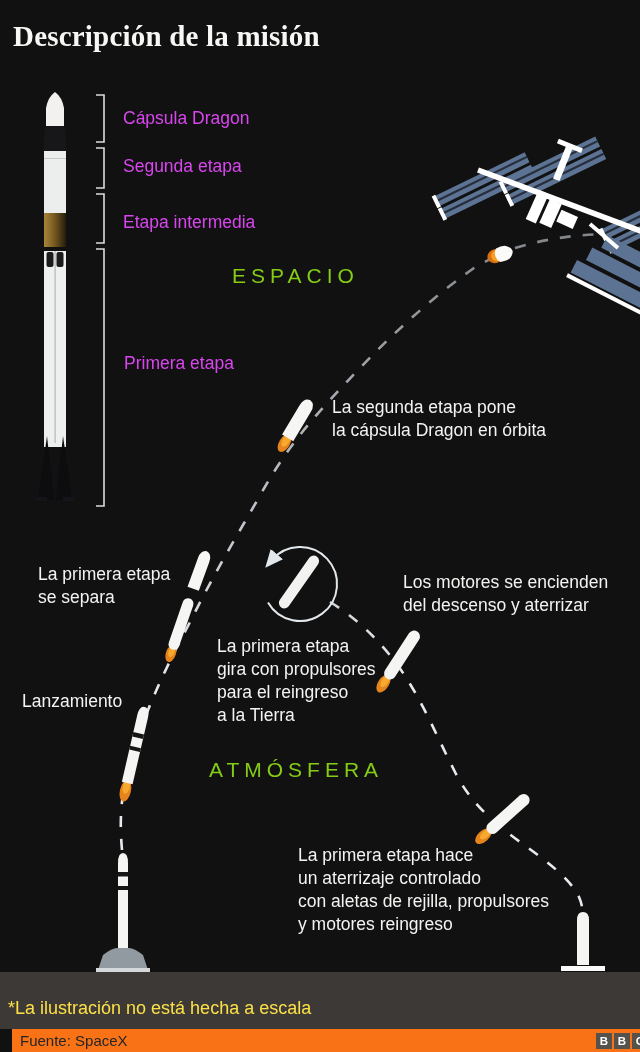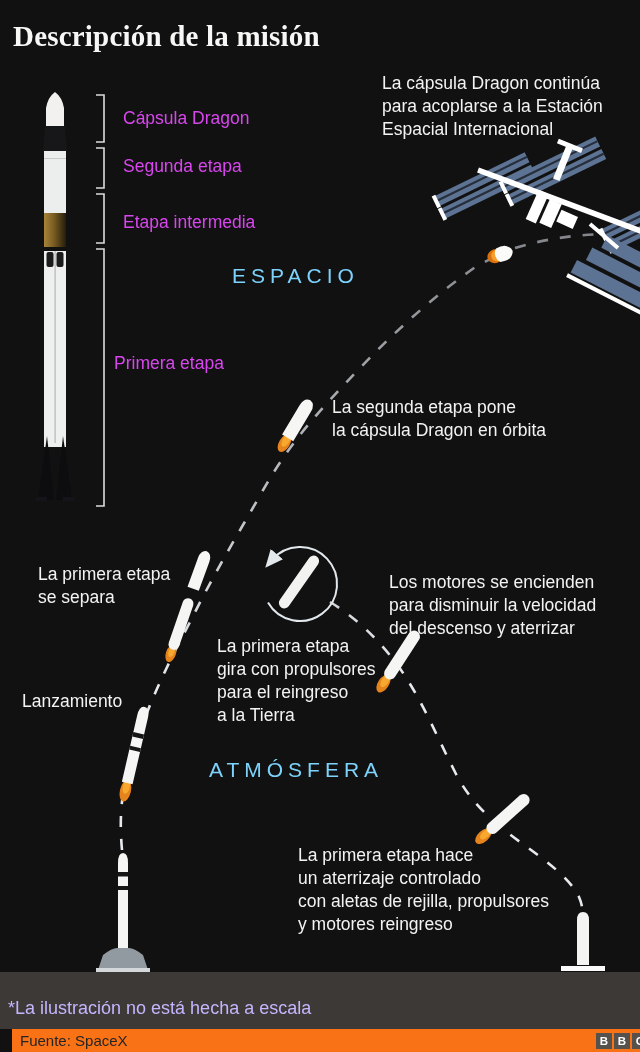--- a/index.html
+++ b/index.html
@@ -12,26 +12,26 @@
   }
   .abs{position:absolute;}
   #title{
     left:13px;top:20px;
     font-family:"Liberation Serif",serif;font-weight:700;
     font-size:29px;line-height:32px;color:#f7f7f5;letter-spacing:.2px;text-align:center;
   }
   .ann{color:#f3f4f2;font-size:17.5px;line-height:23px;font-weight:400;}
   .ann div{white-space:nowrap;}
   .zone{
-    color:#7dd3fc;font-size:21px;letter-spacing:5px;font-weight:400;white-space:nowrap;
+    color:#84cc16;font-size:21px;letter-spacing:5px;font-weight:400;white-space:nowrap;
   }
   .rlabel{color:#d946ef;font-size:17.5px;line-height:22px;white-space:nowrap;}
   #art{left:0;top:0;}
   #ground-band{left:0;top:972px;width:640px;height:57px;background:#3d3936;}
-  #footnote{left:8px;top:26px;color:#c4b5fd;font-size:18px;white-space:nowrap;}
+  #footnote{left:8px;top:26px;color:#fde047;font-size:18px;white-space:nowrap;}
   #footer{left:0;top:1029px;width:640px;height:23px;background:#f97316;
     display:flex;align-items:center;margin-left:12px;}
   #source{margin-left:8px;color:#252525;font-size:15px;}
   #bbc{margin-left:auto;margin-right:4px;display:flex;gap:2px;}
   .bbc-box{width:16px;height:16px;background:#55524d;color:#fff;
     font-weight:700;font-size:11.5px;display:flex;align-items:center;justify-content:center;}
 </style>
 </head>
 <body>
 
@@ -184,43 +184,37 @@
       <path d="M98,970 L103,955 Q112,948 117,948 L129,948 Q134,948 143,955 L148,970 Z" fill="#929aa1"></path>
       <rect x="96" y="968" width="54" height="6" fill="#d4d8db"></rect>
     </g>
   </svg>
 
   <div id="title" class="abs">Descripción de la misión</div>
 
   <div class="abs rlabel" style="left:123px;top:107px">Cápsula Dragon</div>
   <div class="abs rlabel" style="left:123px;top:155px">Segunda etapa</div>
   <div class="abs rlabel" style="left:123px;top:211px">Etapa intermedia</div>
-  <div class="abs rlabel" style="left:114px;top:352px">Primera etapa</div>
-
-  <div class="abs ann" style="left:382px;top:72px">
-    <div>La cápsula Dragon continúa</div>
-    <div>para acoplarse a la Estación</div>
-    <div>Espacial Internacional</div>
-  </div>
+  <div class="abs rlabel" style="left:124px;top:352px">Primera etapa</div>
+
 
   <div class="abs zone" style="left:232px;top:264px">ESPACIO</div>
 
   <div class="abs ann" style="left:332px;top:396px">
     <div>La segunda etapa pone</div>
     <div>la cápsula Dragon en órbita</div>
   </div>
 
   <div class="abs ann" style="left:38px;top:563px">
     <div>La primera etapa</div>
     <div>se separa</div>
   </div>
 
-  <div class="abs ann" style="left:389px;top:571px">
+  <div class="abs ann" style="left:403px;top:571px">
     <div>Los motores se encienden</div>
-    <div>para disminuir la velocidad</div>
     <div>del descenso y aterrizar</div>
   </div>
 
   <div class="abs ann" style="left:217px;top:635px">
     <div>La primera etapa</div>
     <div>gira con propulsores</div>
     <div>para el reingreso</div>
     <div>a la Tierra</div>
   </div>
 

